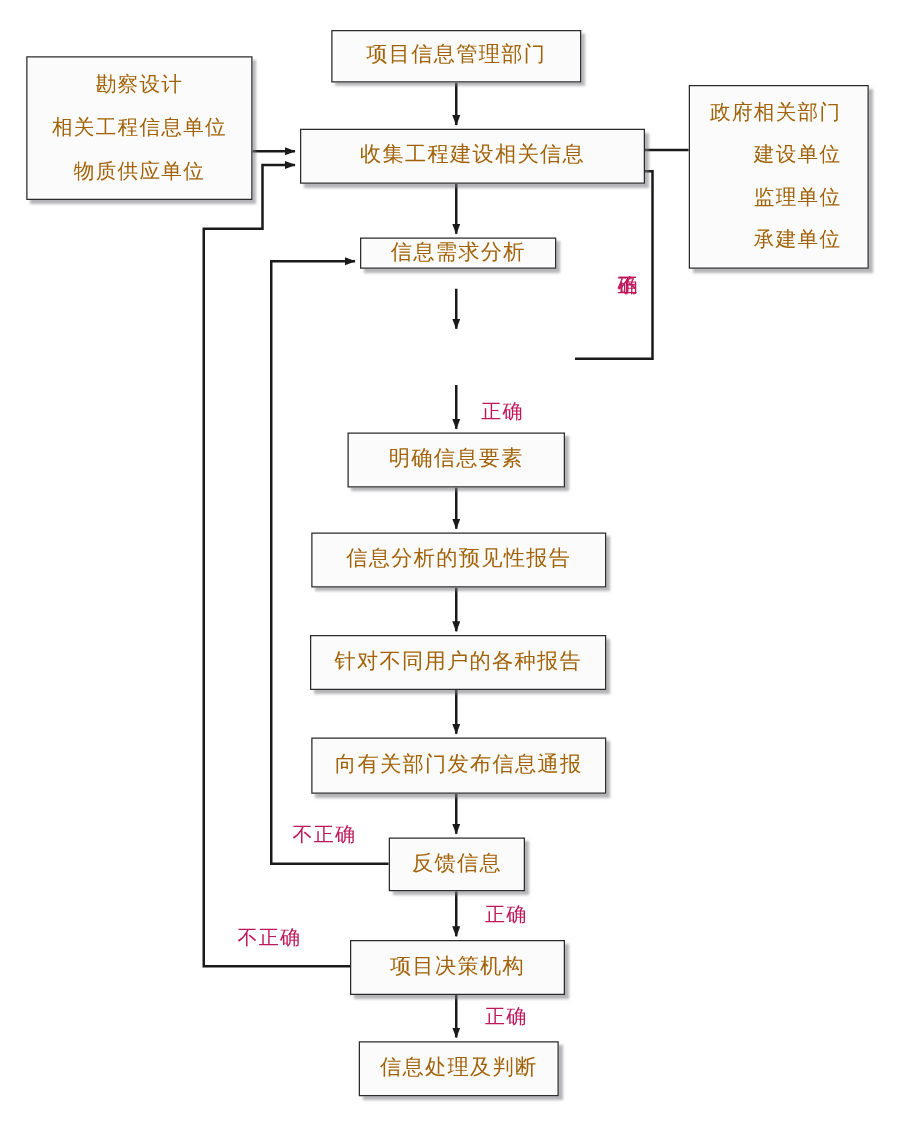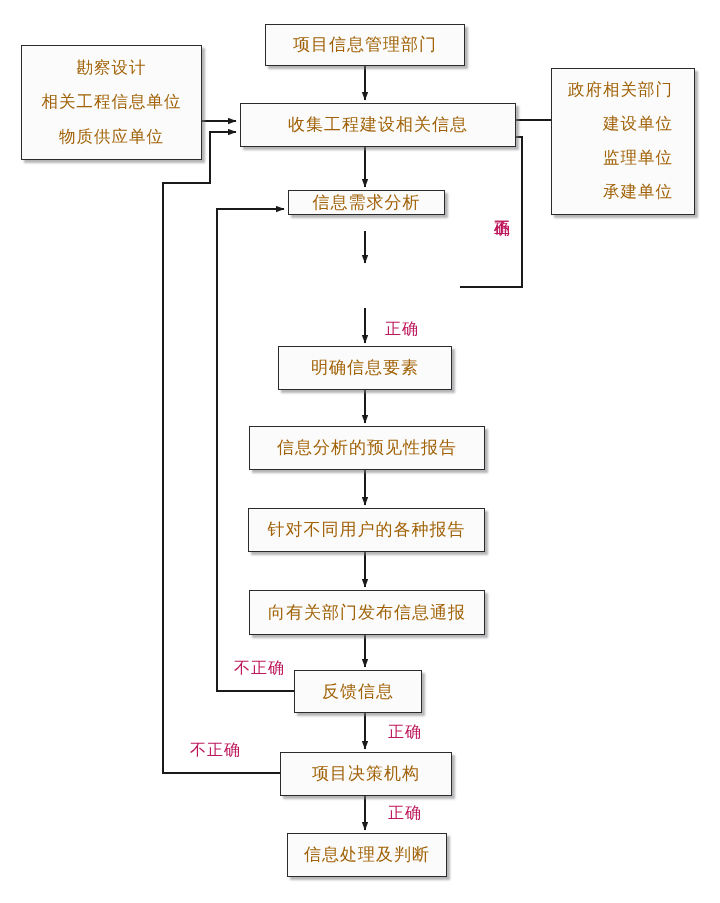--- a/index.html
+++ b/index.html
@@ -145,21 +145,21 @@
   </div>
 
   <div class="node" style="left:248px; top:508px; width:237px; height:44px;">
     <span class="line">针对不同用户的各种报告</span>
   </div>
 
   <div class="node" style="left:249px; top:590px; width:236px; height:45px;">
     <span class="line">向有关部门发布信息通报</span>
   </div>
 
-  <div class="node" style="left:294px; top:670px; width:128px; height:43px;">
+  <div class="node" style="left:311px; top:670px; width:109px; height:43px;">
     <span class="line">反馈信息</span>
   </div>
 
   <div class="node" style="left:280px; top:752px; width:172px; height:44px;">
     <span class="line">项目决策机构</span>
   </div>
 
   <div class="node" style="left:287px; top:833px; width:160px; height:44px;">
     <span class="line">信息处理及判断</span>
   </div>

